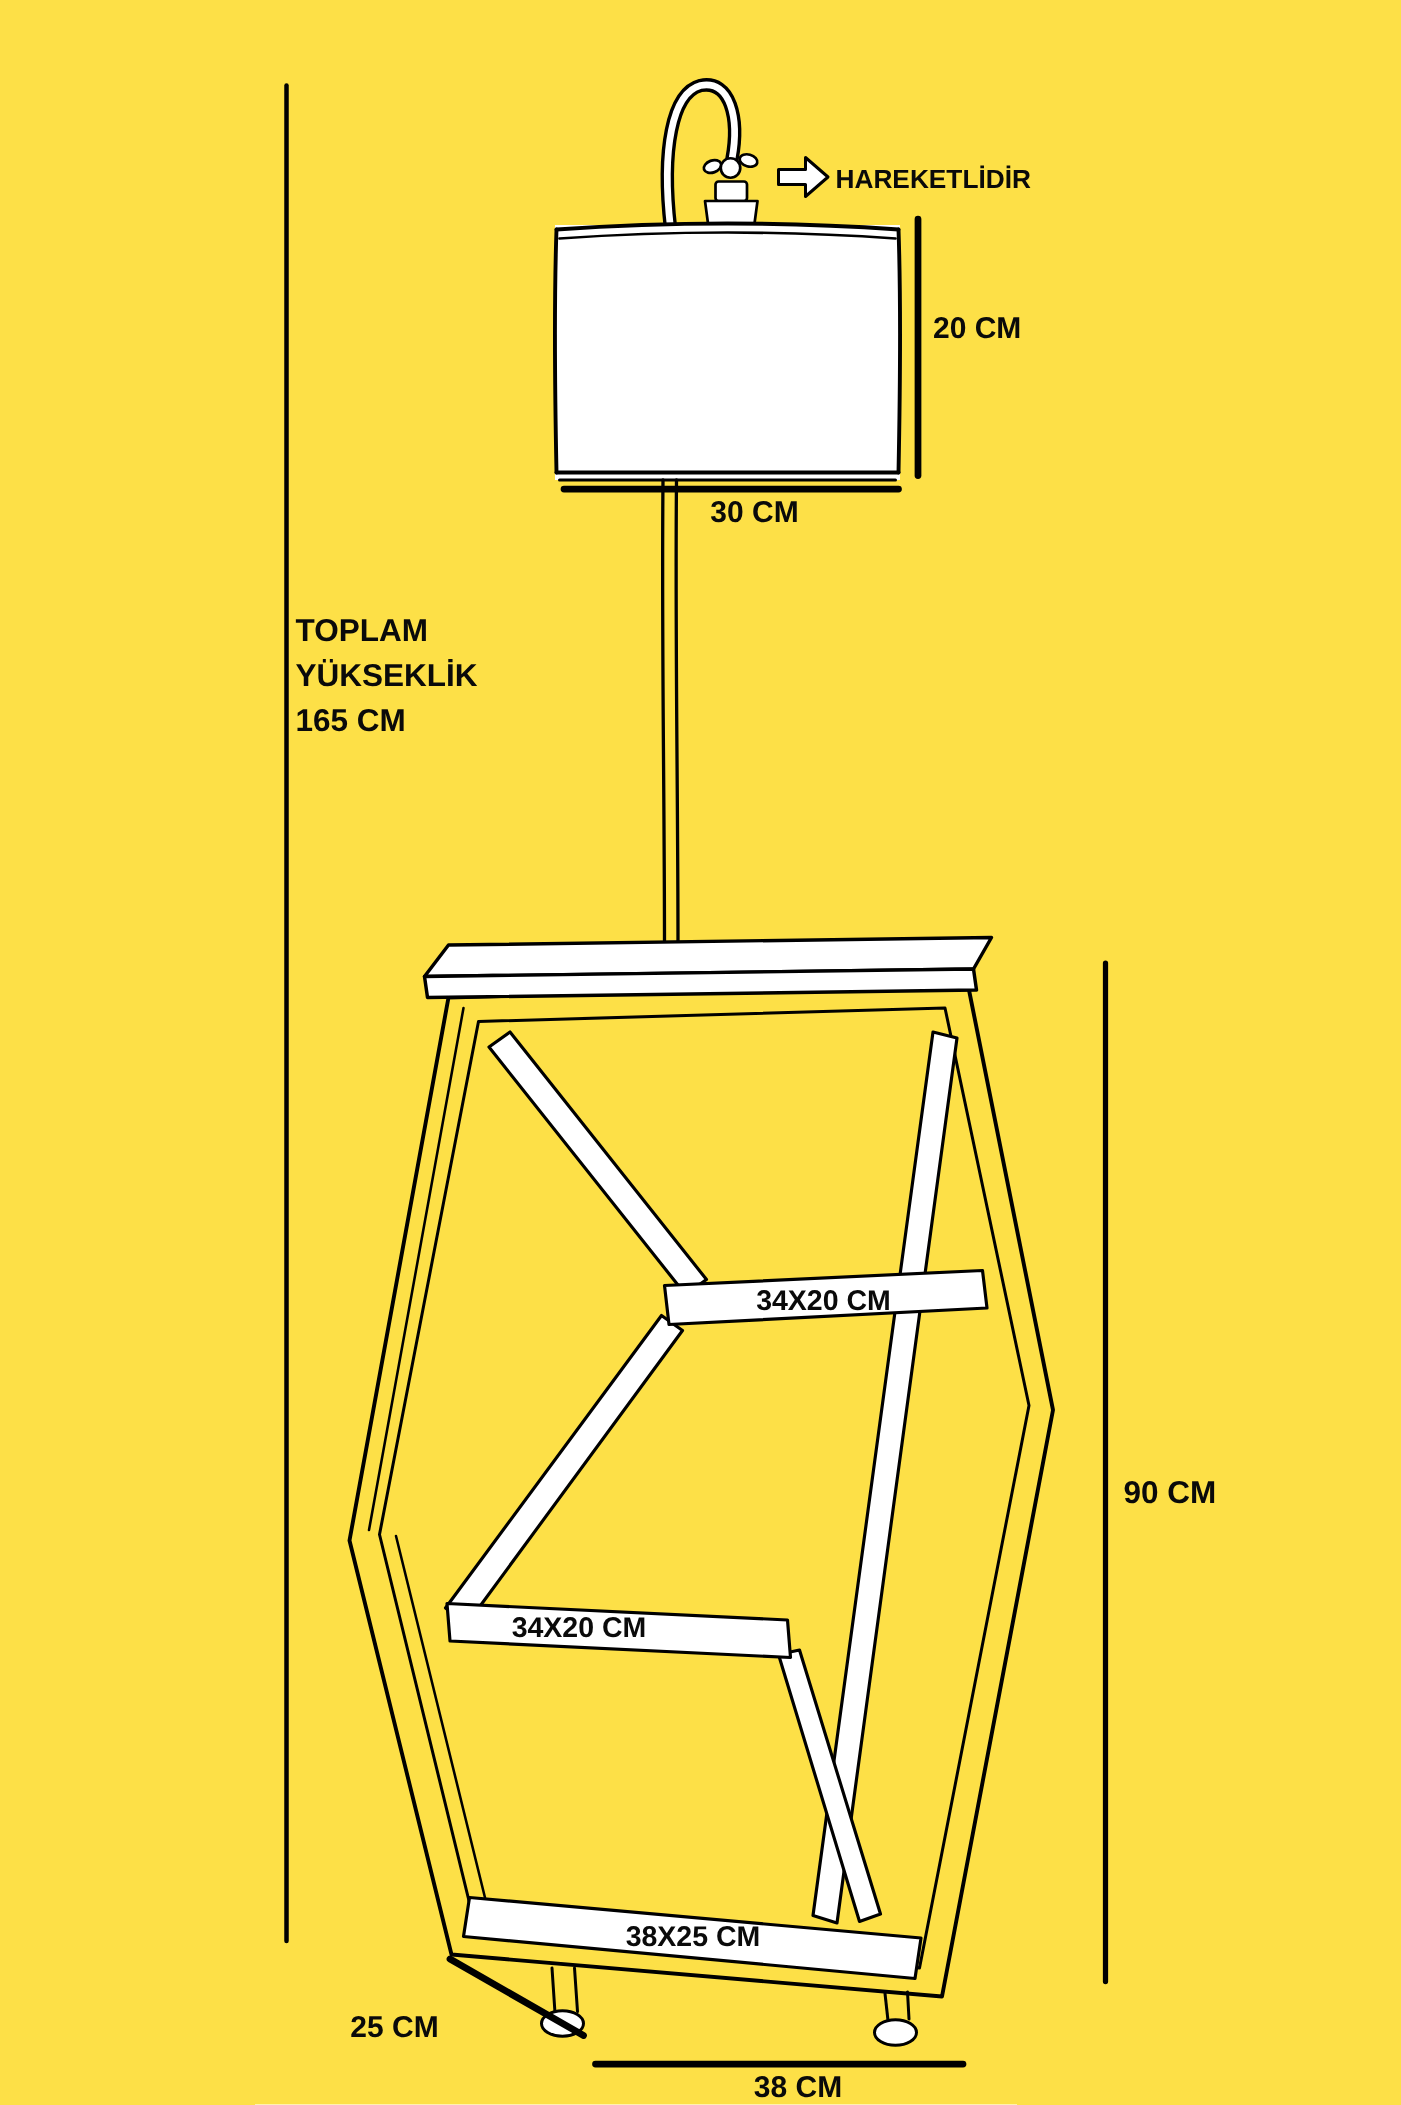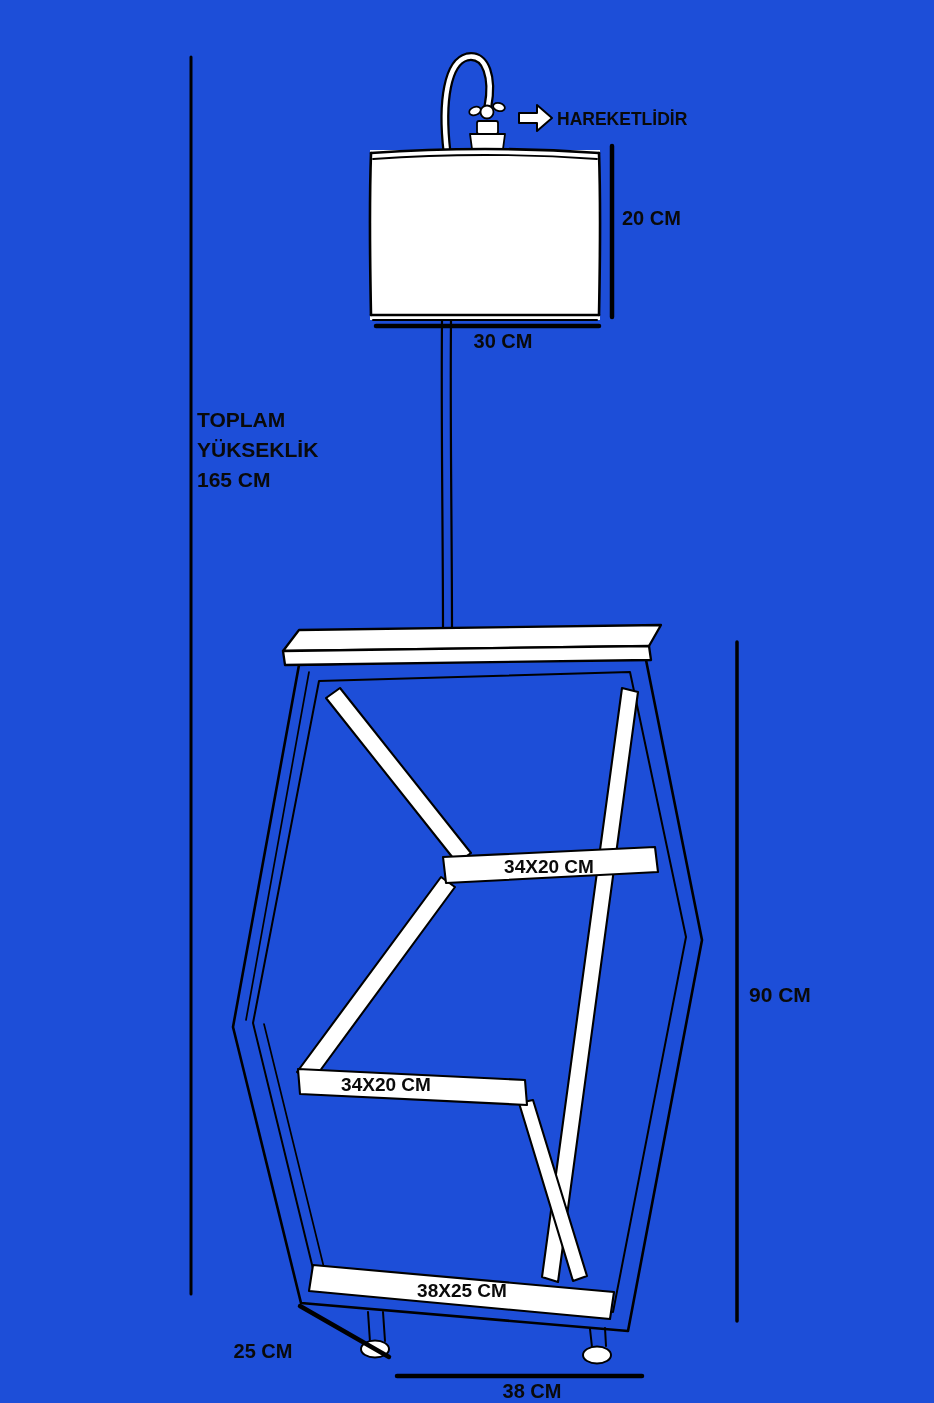--- a/index.html
+++ b/index.html
@@ -1,19 +1,19 @@
 <!DOCTYPE html>
 <html><head>
 <meta charset="utf-8">
 <style>
   html,body{margin:0;padding:0;background:#fff;}
   .canvas{
     position:relative;
     width:934px;height:1403px;
-    background:#1d4ed8;
+    background:#fde047;
     font-family:"Liberation Sans", sans-serif;
     overflow:hidden;
   }
   svg{position:absolute;left:0;top:0;}
   svg *{stroke-linecap:round;stroke-linejoin:round;}
   .ink{stroke:#000;fill:none;}
   .panel{fill:#ffffff;stroke:#000;}
   .lbl{
     fill:#0a0a0a;
     font-family:"Liberation Sans", sans-serif;

